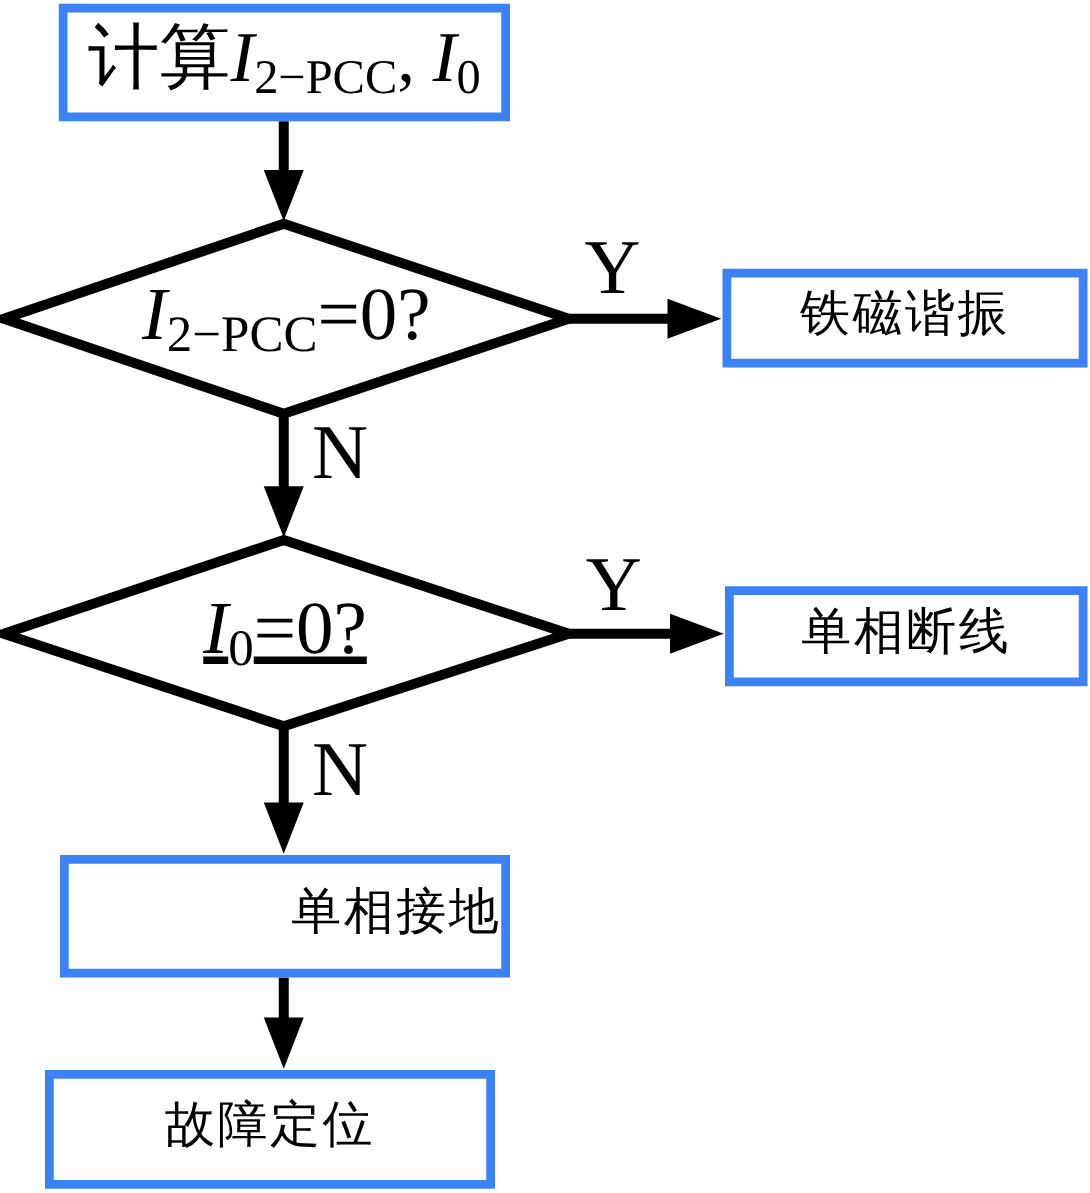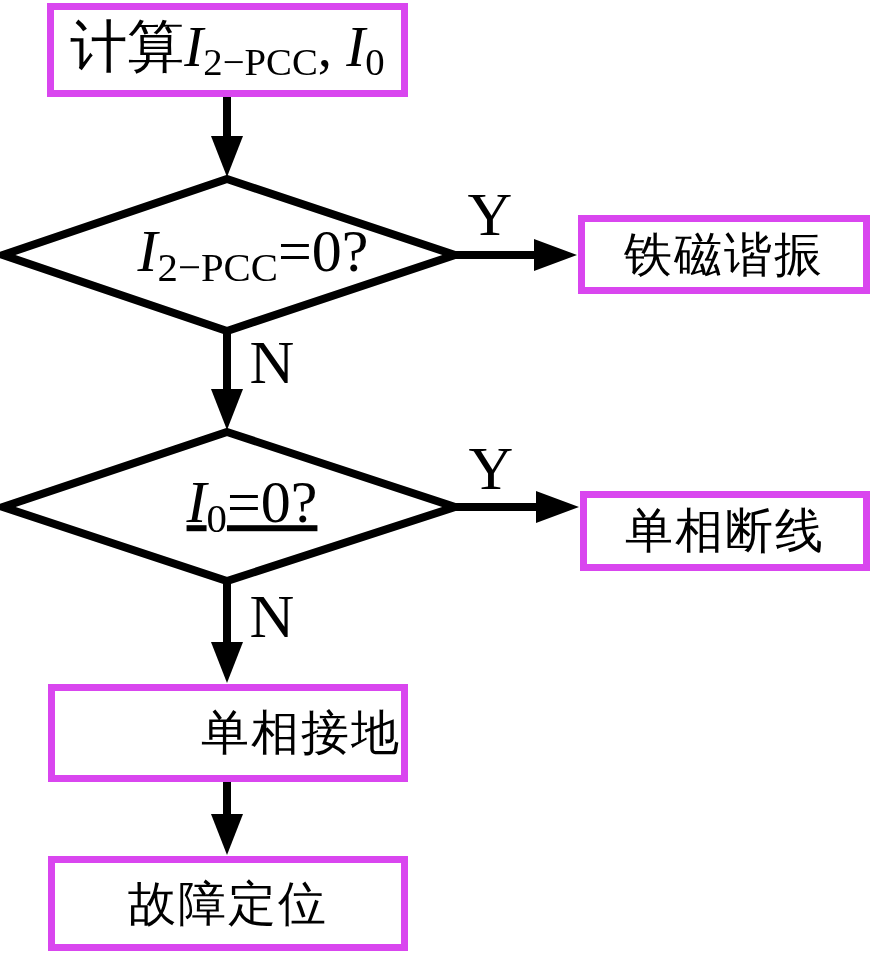--- a/index.html
+++ b/index.html
@@ -32,41 +32,40 @@
   .connectors polygon.diamond {
     fill: #ffffff;
     stroke: #000000;
     stroke-width: 8;
     stroke-linejoin: miter;
   }
   .box {
     position: absolute;
     box-sizing: border-box;
     background: #ffffff;
-    border: 7px solid #d946ef;
+    border: 7px solid #3b82f6;
     display: flex;
     align-items: center;
     justify-content: center;
     font-size: 60px;
     white-space: nowrap;
     line-height: 1;
   }
-  .box.cjk { font-size: 48px; letter-spacing: 2px; }
+  .box.cjk { font-size: 40px; letter-spacing: 2px; font-family: Liberation Mono, monospace; }
   .box-start    { left: 47px;  top: 3px;   width: 361px; height: 94px; font-size: 57px; }
   .box-resonance{ left: 578px; top: 215px; width: 292px; height: 79px; }
-  .box-break    { left: 580px; top: 469px; width: 290px; height: 80px; margin-top: 22px; }
+  .box-break    { left: 580px; top: 469px; width: 290px; height: 80px; }
   .box-ground   { left: 48px;  top: 684px; width: 360px; height: 98px; justify-content: flex-end; }
-  .box-locate   { left: 48px;  top: 856px; width: 360px; height: 95px; }
+  .box-locate   { left: 36px;  top: 856px; width: 360px; height: 95px; }
   .dlabel {
     position: absolute;
     transform: translate(-50%, -50%);
     font-size: 60px;
     white-space: nowrap;
     line-height: 1;
-    margin-left: 24px;
   }
   .dlabel-1 { left: 229px; top: 255px; }
   .dlabel-2 { left: 228px; top: 506px; text-decoration: underline; }
   .elabel {
     position: absolute;
     transform: translate(-50%, -50%);
     font-size: 62px;
     line-height: 1;
   }
   .elabel-y1 { left: 490px; top: 214px; }

